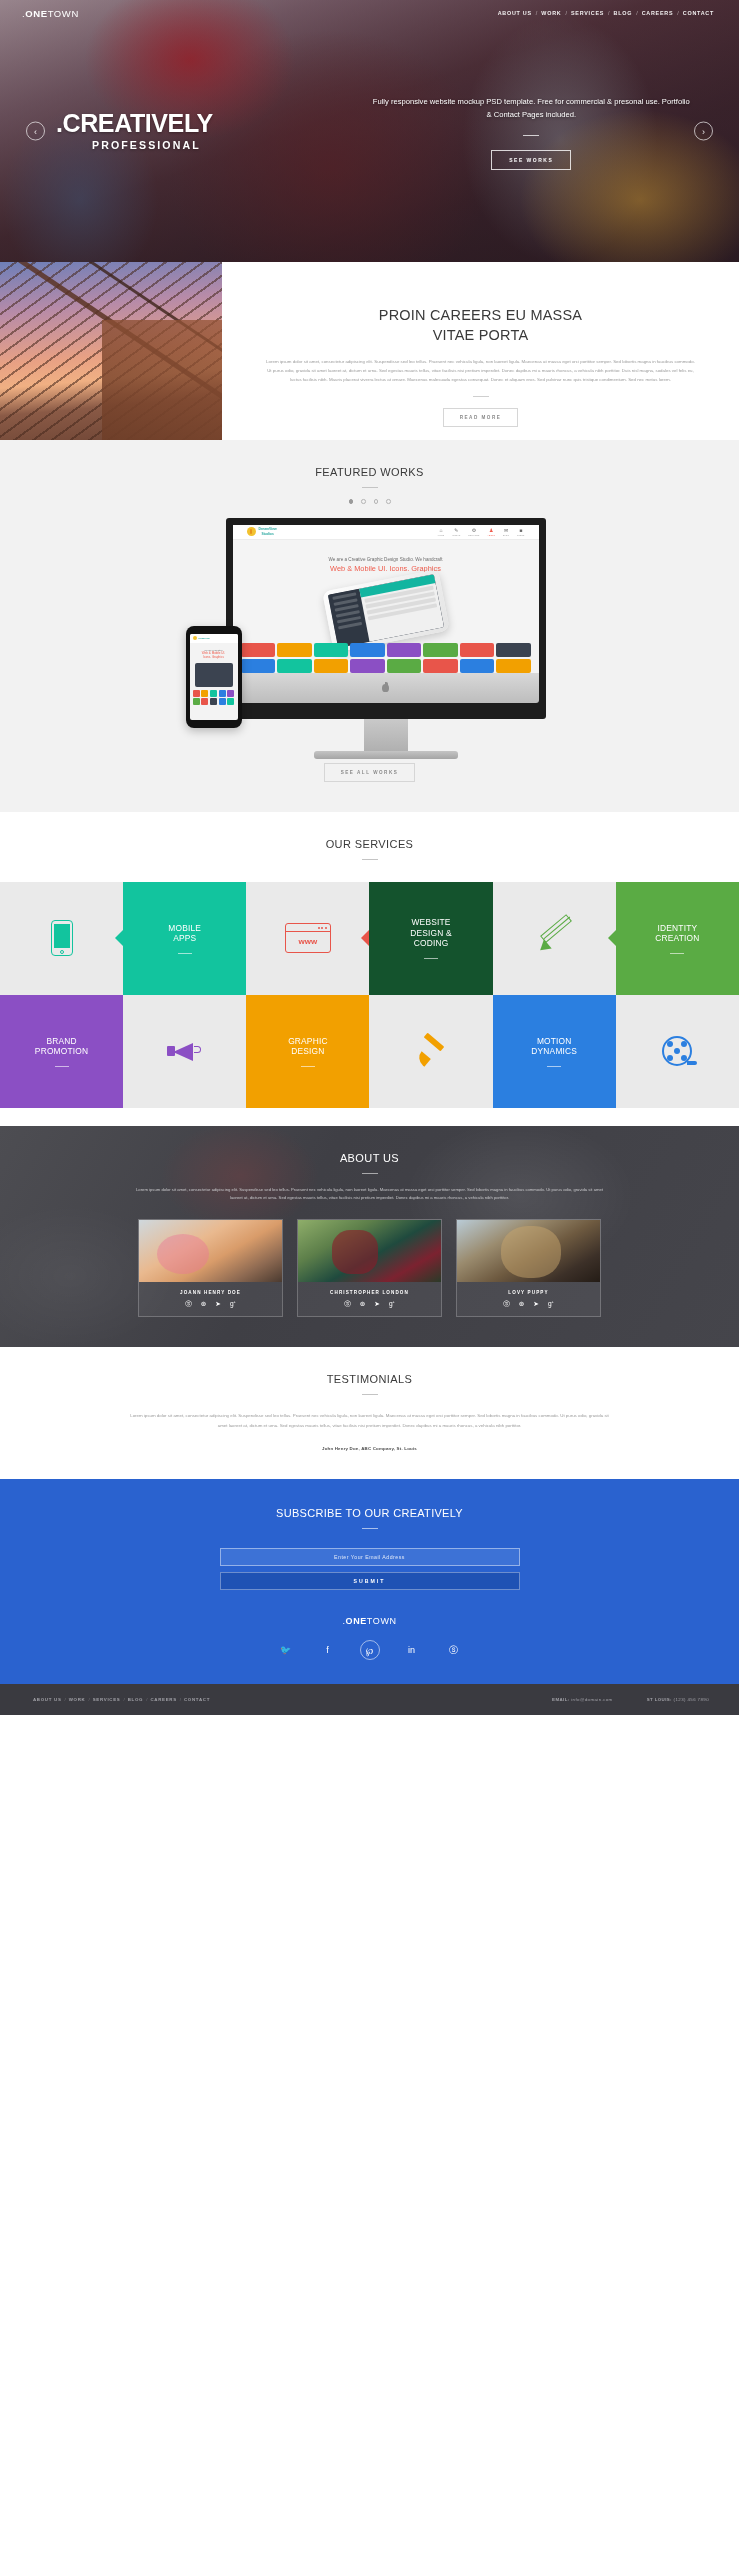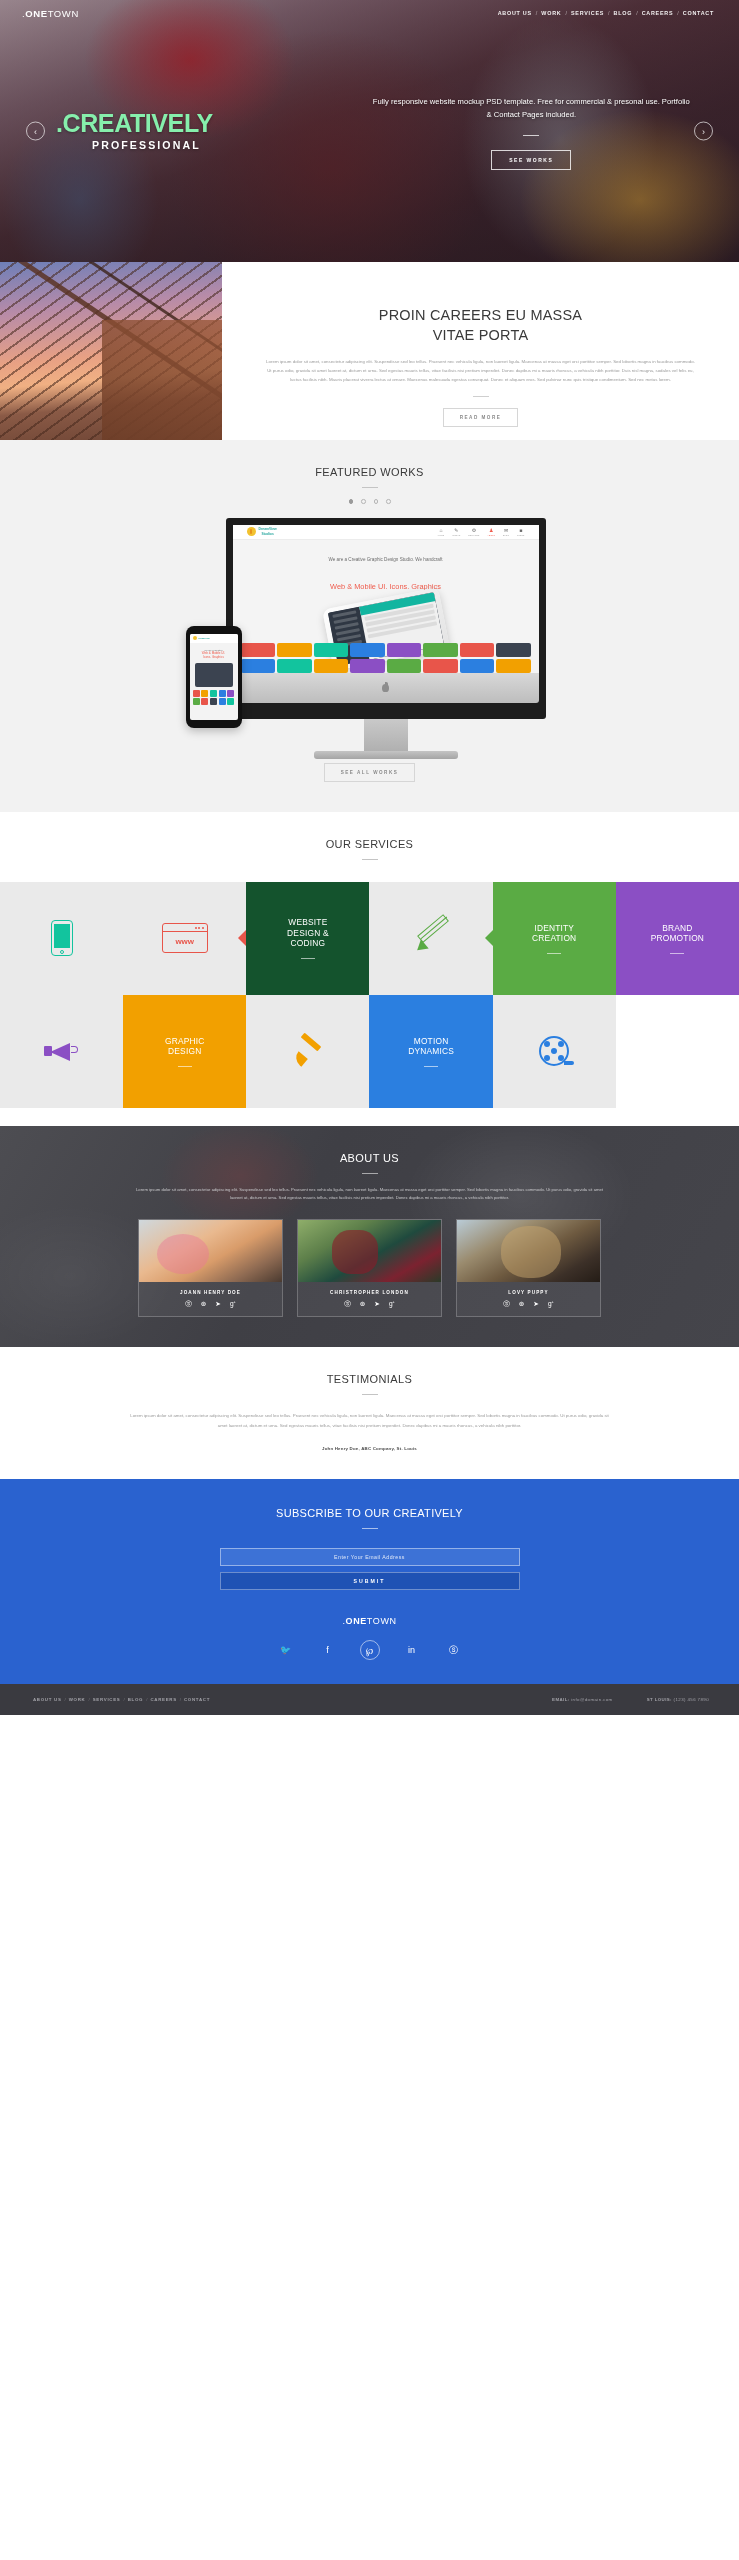--- a/index.html
+++ b/index.html
@@ -21,21 +21,21 @@
   .hero-dark{position:absolute;inset:0;background:linear-gradient(180deg,rgba(40,25,33,.30) 0%,rgba(45,28,36,.42) 48%,rgba(35,22,28,.55) 100%);}
   .topbar{position:absolute;top:0;left:0;right:0;height:26px;display:flex;align-items:center;
     justify-content:space-between;padding:0 22px;z-index:10;}
   .logo{color:#fff;font-size:9.5px;letter-spacing:.6px;font-weight:300;}
   .logo b{font-weight:700;}
   .nav{display:flex;align-items:center;gap:0;}
   .nav a{color:rgba(255,255,255,.92);font-size:5.4px;letter-spacing:.75px;text-decoration:none;font-weight:600;padding:0 3px;}
   .nav .sep{color:rgba(255,255,255,.55);font-size:5.4px;padding:0 1px;}
   .hero-inner{position:relative;z-index:5;display:flex;align-items:center;height:100%;padding:0 46px;}
   .hero-left{width:50%;padding-left:10px;}
-  .hero-title{color:#86efac;font-size:25px;font-weight:700;letter-spacing:-.4px;line-height:1;
+  .hero-title{color:#ffffff;font-size:25px;font-weight:700;letter-spacing:-.4px;line-height:1;
     text-shadow:0 1px 3px rgba(0,0,0,.35);}
   .hero-title .dot{font-weight:700;}
   .hero-sub{color:#fff;font-size:10.6px;font-weight:600;letter-spacing:2.1px;margin-top:3px;padding-left:36px;
     text-shadow:0 1px 3px rgba(0,0,0,.35);}
   .hero-right{width:50%;text-align:center;padding-top:4px;}
   .hero-desc{color:#fff;font-size:7.6px;line-height:1.65;font-weight:400;text-shadow:0 1px 3px rgba(0,0,0,.45);}
   .hero-rule{width:16px;height:1px;background:rgba(255,255,255,.75);margin:13px auto 0;}
   .btn-outline{display:inline-block;margin-top:14px;border:1px solid rgba(255,255,255,.8);color:#fff;
     font-size:5px;letter-spacing:1.5px;padding:6px 17px;text-decoration:none;font-weight:600;background:transparent;}
   .arrow{position:absolute;top:50%;transform:translateY(-50%);width:19px;height:19px;border-radius:50%;
@@ -80,21 +80,21 @@
   .mk-bname{font-size:3.4px;line-height:1.25;color:#2aa8a0;font-weight:700;}
   .mk-bname span{display:block;}
   .mk-nav{display:flex;gap:8px;}
   .mk-nav .it{text-align:center;}
   .mk-nav .gl{font-size:5px;color:#6b6b6b;display:block;line-height:1;}
   .mk-nav .it.act .gl{color:#ef5b4c;}
   .mk-nav .lb{font-size:1.9px;color:#9a9a9a;letter-spacing:.2px;display:block;margin-top:1px;}
   .mk-nav .it.act .lb{color:#ef5b4c;}
   .mk-hero{text-align:center;padding-top:17px;}
   .mk-h1{font-size:4.6px;color:#6b6b6b;}
-  .mk-h2{font-size:7.4px;color:#ef5b4c;margin-top:20px;}
+  .mk-h2{font-size:7.4px;color:#ef5b4c;margin-top:2px;}
   .mk-phone{margin:7px auto 0;width:118px;height:62px;position:relative;
     background:linear-gradient(135deg,#fdfdfd,#e4e4e4);border-radius:8px;transform:rotate(-11deg);
     box-shadow:0 3px 8px rgba(0,0,0,.18);padding:4px 5px;}
   .mk-phone .scr{background:#3b4350;width:100%;height:100%;border-radius:2px;display:flex;overflow:hidden;}
   .mk-phone .side{width:30%;background:#2f3743;}
   .mk-phone .side i{display:block;height:3px;margin:3px 4px;background:rgba(255,255,255,.2);border-radius:1px;}
   .mk-phone .main{flex:1;background:#f0f0f0;}
   .mk-phone .main .bar{height:9px;background:#12b5a0;}
   .mk-phone .main .rw{height:4px;margin:2px 3px;background:#dcdcdc;border-radius:1px;}
   .mk-tiles{position:absolute;left:8px;right:8px;bottom:0;height:30px;display:grid;grid-template-columns:repeat(8,1fr);gap:2px;}
@@ -417,20 +417,25 @@
     <div class="sec-rule"></div>
     <div class="svc-grid" id="svc-grid">
         <div class="cell icon">
           <span>
             <div class="ic-phone">
               <i></i>
               <u></u>
             </div>
           </span>
         </div>
+        <div class="cell text" style="background: rgb(18, 196, 158);">
+          <div class="lbl">MOBILE<br>APPS</div>
+          <div class="ul"></div>
+          <div class="notch left" style="border-right-color: rgb(18, 196, 158);"></div>
+        </div>
         <div class="cell icon">
           <span>
             <div class="ic-www">
               <div class="b">
                 <i></i>
                 <i></i>
                 <i></i>
               </div>
               <div class="t">www</div>
             </div>

